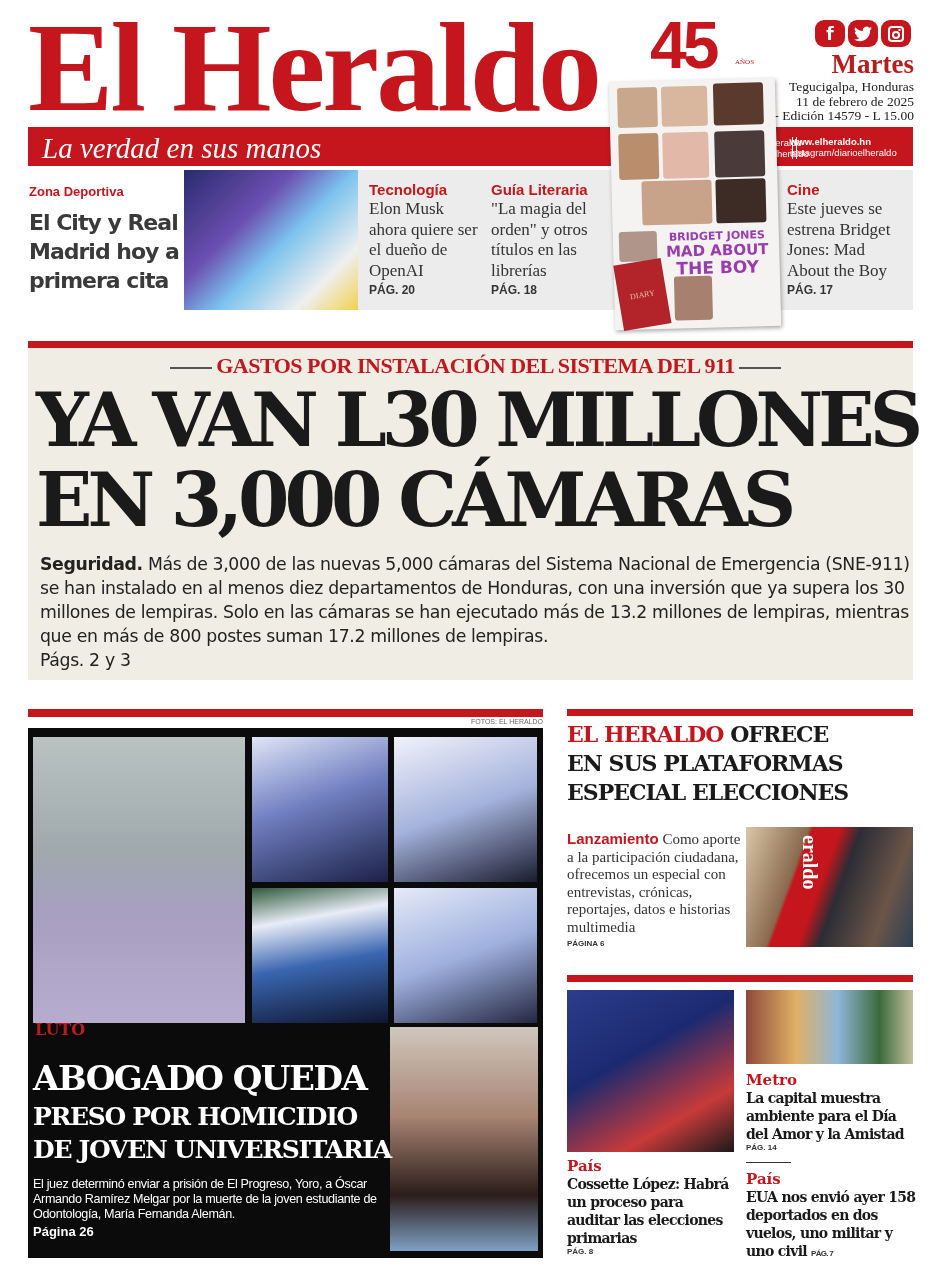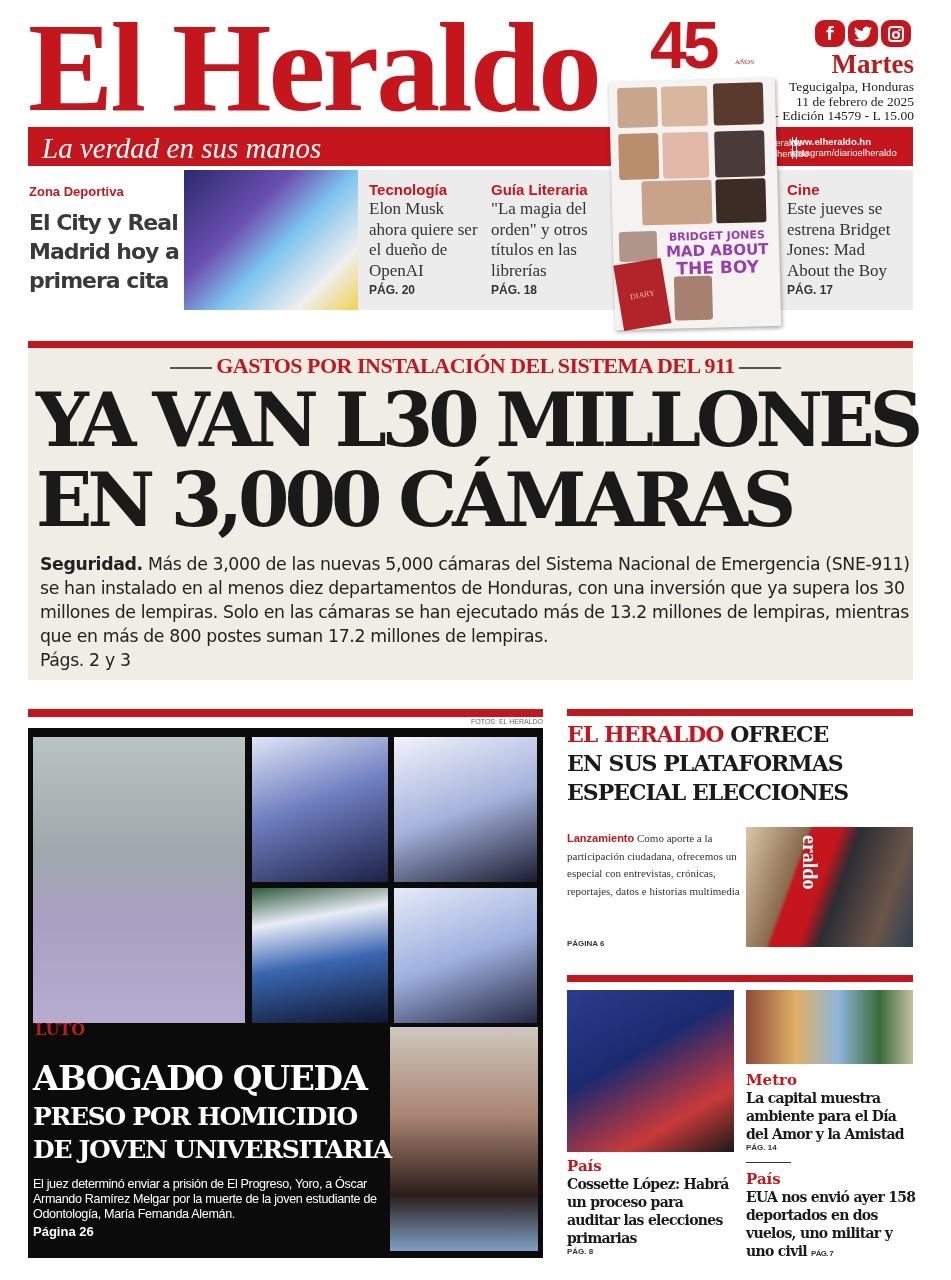--- a/index.html
+++ b/index.html
@@ -56,21 +56,21 @@
 #victim{left:390px;top:1027px;width:148px;height:224px;background:linear-gradient(180deg,#cfc7bd 0%,#a88372 40%,#2b1d1a 75%,#7fa0c5 100%)}
 #luto{left:35px;top:1020px;font-family:"DejaVu Serif",serif;font-weight:bold;font-size:16px;color:#b91c1c}
 #crime-h1{left:33px;top:1058px;width:360px;font-family:"DejaVu Serif",serif;font-weight:bold;color:#fff;font-size:34px;line-height:40px;letter-spacing:-1.5px;white-space:nowrap}
 #crime-h2{left:33px;top:1100px;width:360px;font-family:"DejaVu Serif",serif;font-weight:bold;color:#fff;font-size:25px;line-height:33px;letter-spacing:-1.3px;white-space:nowrap}
 #crime-body{left:33px;top:1177px;width:355px;font-size:12.6px;line-height:15px;color:#fff;letter-spacing:-0.35px}
 #crime-page{left:33px;top:1224px;font-weight:bold;font-size:13px;color:#fff}
 
 
 #elec-bar{left:567px;top:709px;width:346px;height:7px;background:#c4161c}
 #elec-head{left:567px;top:720px;width:346px;font-family:"DejaVu Serif",serif;font-weight:bold;font-size:22px;line-height:29px;color:#1a1a1a;letter-spacing:-1px}
-#elec-body{left:567px;top:830px;width:175px;font-family:"Liberation Serif",serif;font-size:11px;line-height:17.5px;color:#333}
+#elec-body{left:567px;top:830px;width:175px;font-family:"Liberation Serif",serif;font-size:15px;line-height:17.5px;color:#333}
 #elec-body .k{font-family:"Liberation Sans",sans-serif;font-weight:bold;color:#c4161c}
 #elec-page{left:567px;top:939px;font-size:8px;font-weight:bold;color:#333}
 #elec-img{left:746px;top:827px;width:167px;height:120px;background:linear-gradient(110deg,#d9c7a7 0%,#8a6a4e 30%,#c4161c 32%,#c4161c 45%,#2b2d35 55%,#6b5548 80%,#2c4055 100%)}
 #elec-img span{position:absolute;left:52px;top:8px;color:#fff;font-family:"Liberation Serif",serif;font-weight:bold;font-size:20px;writing-mode:vertical-rl}
 
 #bot-bar{left:567px;top:975px;width:346px;height:7px;background:#c4161c}
 #pais1-img{left:567px;top:990px;width:167px;height:162px;background:linear-gradient(150deg,#2d3c8c 0%,#1b2a70 40%,#c83a3a 75%,#1a1a1a 100%)}
 #metro-img{left:746px;top:990px;width:167px;height:74px;background:linear-gradient(90deg,#8e4a3a 0%,#e0b066 30%,#8fb6d9 55%,#3b6b3b 80%,#c4c0a0 100%)}
 .sec-k{font-family:"DejaVu Serif",serif;font-weight:bold;font-size:15px;color:#c4161c;line-height:18px}
 .sec-h{font-family:"DejaVu Serif",serif;font-weight:bold;font-size:14px;line-height:18px;color:#1a1a1a;letter-spacing:-0.7px}

